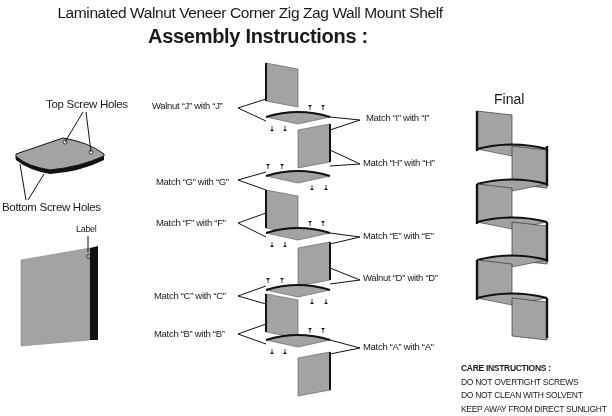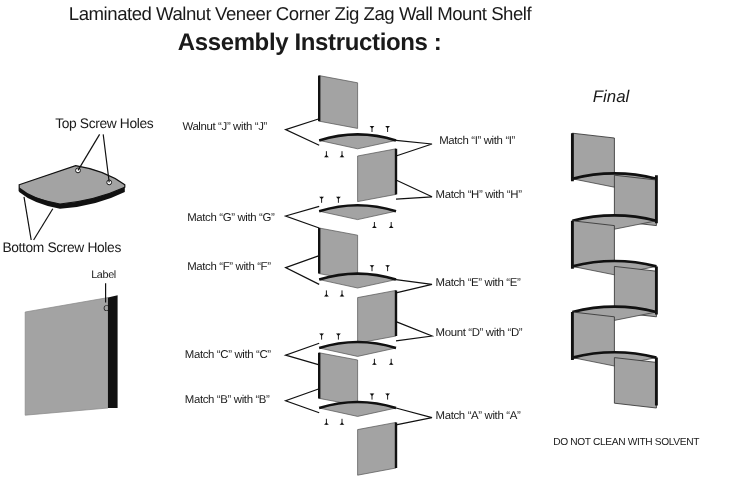--- a/index.html
+++ b/index.html
@@ -4,21 +4,21 @@
 <style>
   html, body { margin: 0; padding: 0; background: #ffffff; }
   body { width: 612px; height: 416px; position: relative; overflow: hidden;
          font-family: "Liberation Sans", "DejaVu Sans", sans-serif; color: #1a1a1a; }
   .title { position: absolute; left: 0; width: 500px; top: 4px; text-align: center;
            font-size: 15.5px; letter-spacing: -0.4px; }
   .subtitle { position: absolute; left: 0; width: 516px; top: 25px; text-align: center;
               font-size: 20px; font-weight: bold; letter-spacing: -0.3px; }
   .lbl { position: absolute; font-size: 9.5px; white-space: nowrap; letter-spacing: -0.3px; }
   .lbl-big { position: absolute; font-size: 11.5px; white-space: nowrap; letter-spacing: -0.3px; }
-  .final { position: absolute; font-size: 14px; left: 494px; top: 72px; font-style: italic; }
+  .final { position: absolute; font-size: 14px; left: 494px; top: 91px; }
   .care { position: absolute; left: 461px; top: 362px; font-size: 8.5px; line-height: 13.5px;
           letter-spacing: -0.3px; }
   .care .care-title { font-weight: bold; }
   svg { position: absolute; left: 0; top: 0; }
 </style>
 </head>
 <body>
 
 <div class="title">Laminated Walnut Veneer Corner Zig Zag Wall Mount Shelf</div>
 <div class="subtitle">Assembly Instructions :</div>
@@ -151,20 +151,23 @@
 
 <div class="lbl" style="left:152px; top:100px;">Walnut “J” with “J”</div>
 <div class="lbl" style="left:156px; top:176px;">Match “G” with “G”</div>
 <div class="lbl" style="left:156px; top:217px;">Match “F” with “F”</div>
 <div class="lbl" style="left:154px; top:290px;">Match “C” with “C”</div>
 <div class="lbl" style="left:154px; top:328px;">Match “B” with “B”</div>
 
 <div class="lbl" style="left:366px; top:112px;">Match “I” with “I”</div>
 <div class="lbl" style="left:363px; top:157px;">Match “H” with “H”</div>
 <div class="lbl" style="left:363px; top:230px;">Match “E” with “E”</div>
-<div class="lbl" style="left:363px; top:272px;">Mount “D” with “D”</div>
+<div class="lbl" style="left:363px; top:272px;">Walnut “D” with “D”</div>
 <div class="lbl" style="left:363px; top:341px;">Match “A” with “A”</div>
 
 <div class="final">Final</div>
 
 <div class="care">
+  <div class="care-title">CARE INSTRUCTIONS :</div>
+  <div>DO NOT OVERTIGHT SCREWS</div>
   <div>DO NOT CLEAN WITH SOLVENT</div>
+  <div>KEEP AWAY FROM DIRECT SUNLIGHT</div>
 </div>
 
 </body></html>

